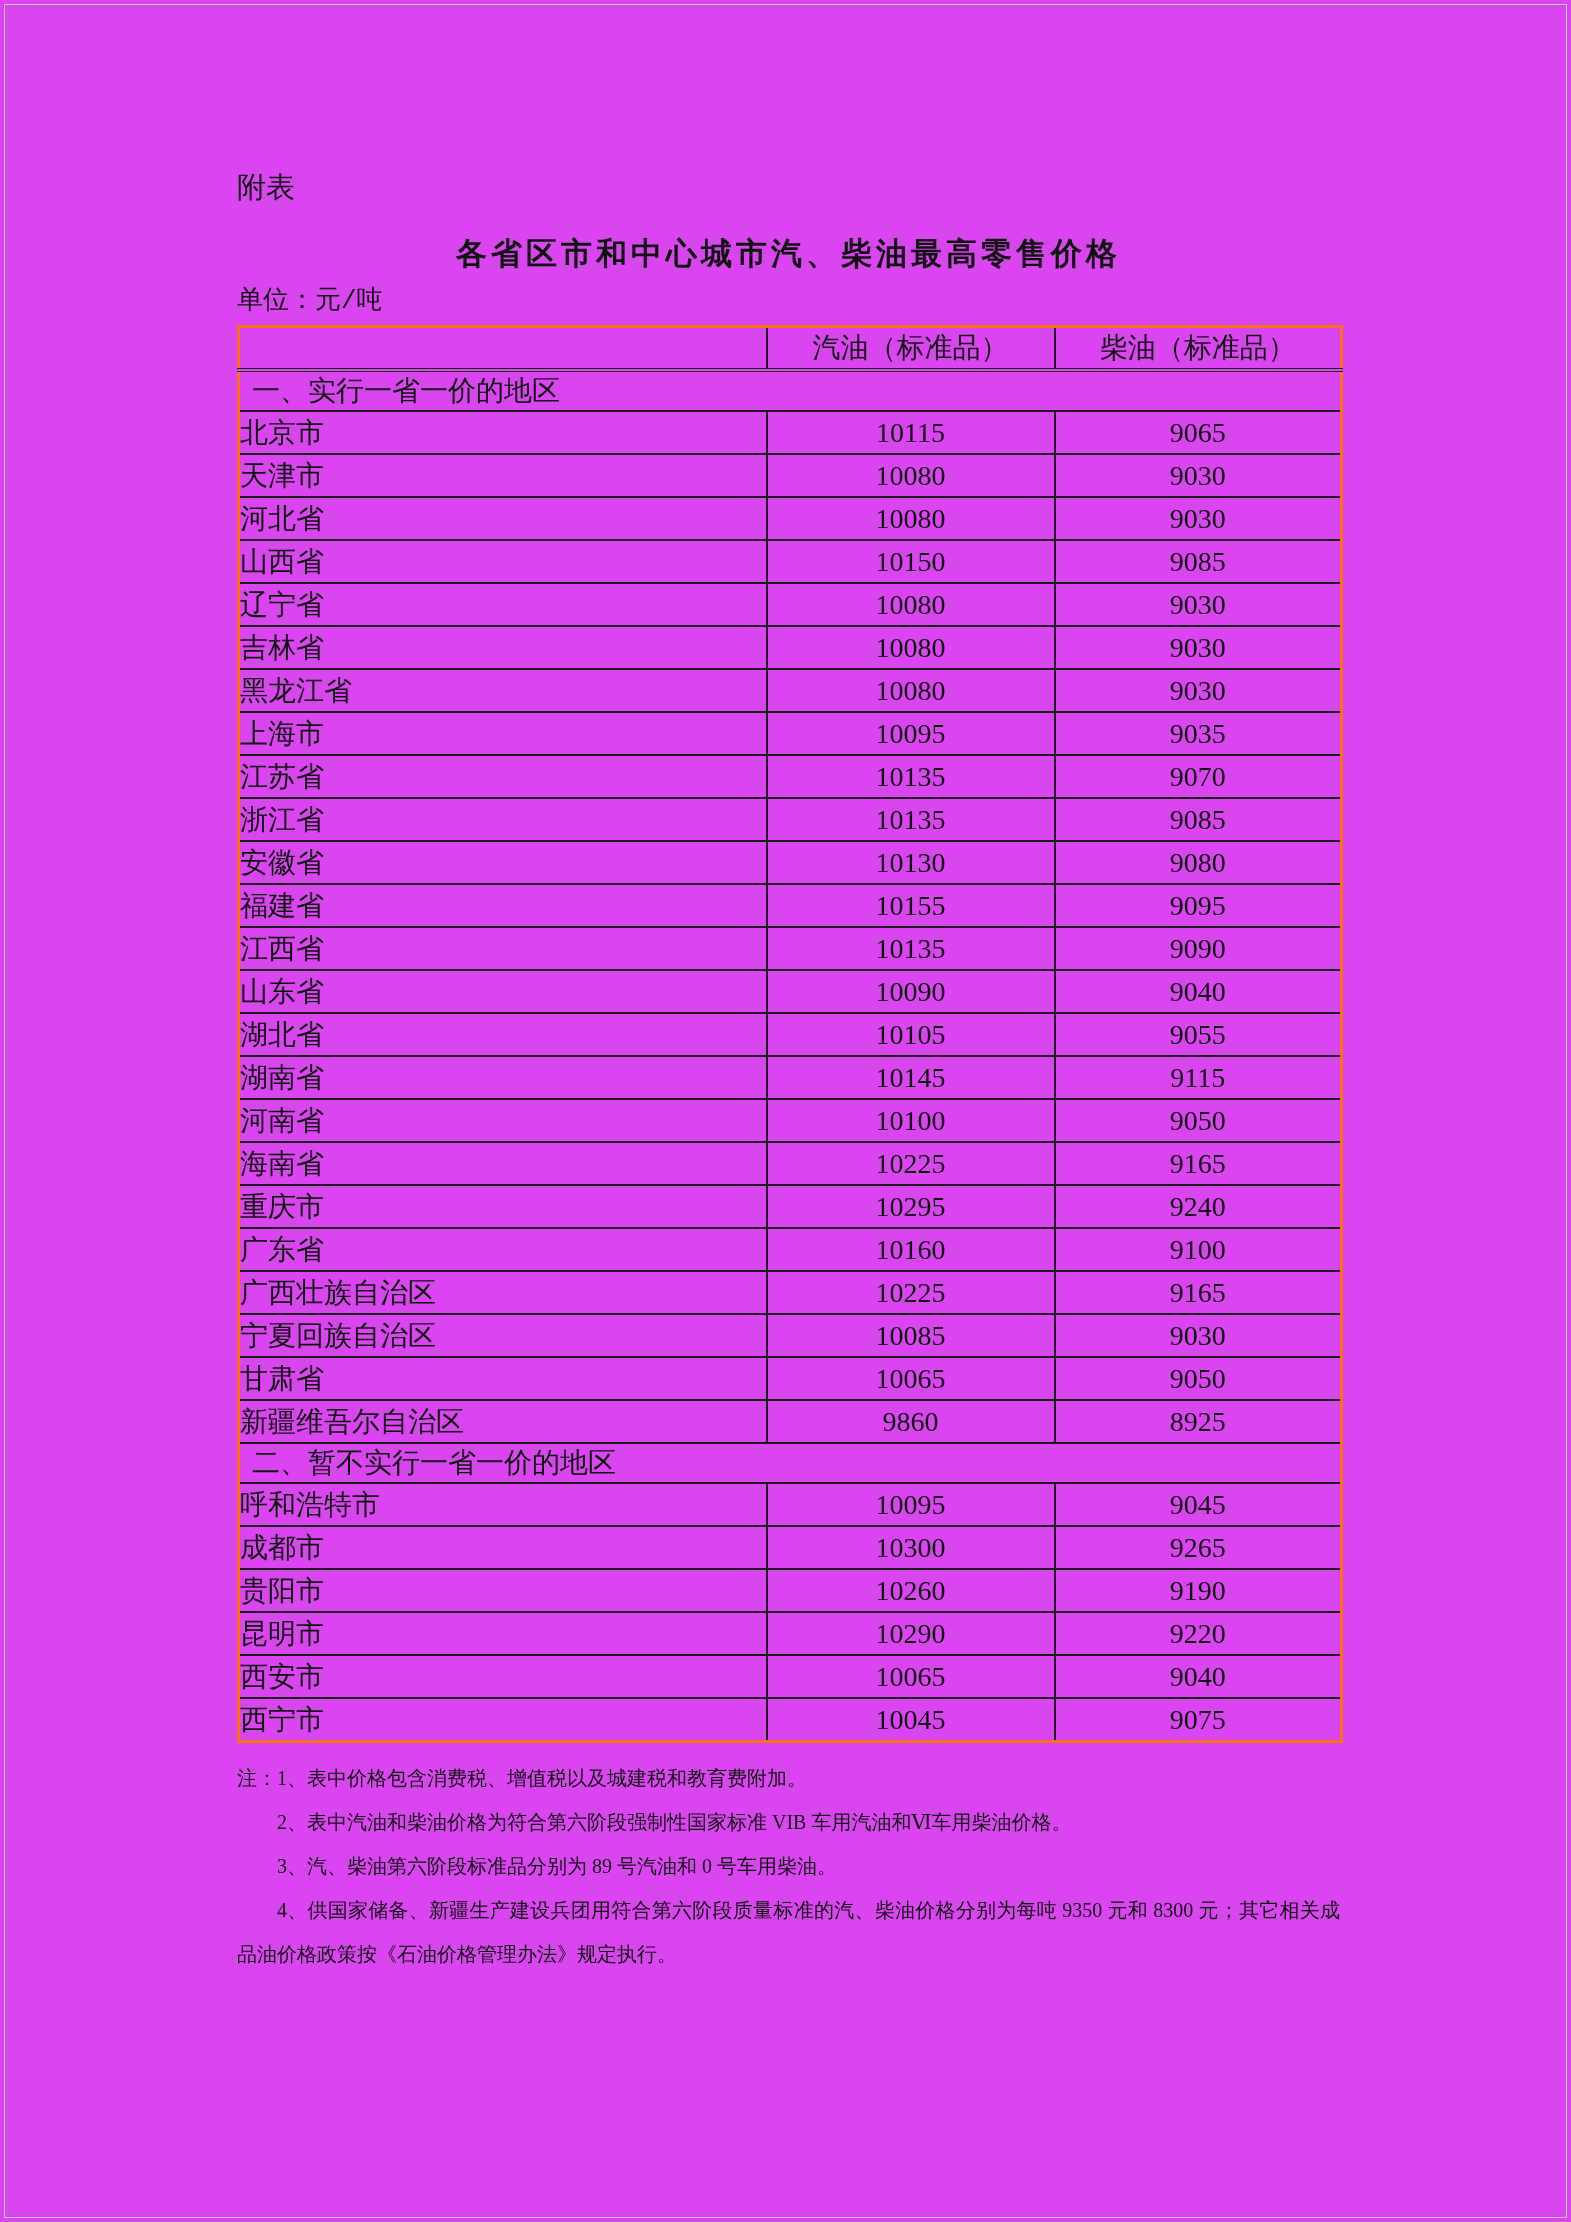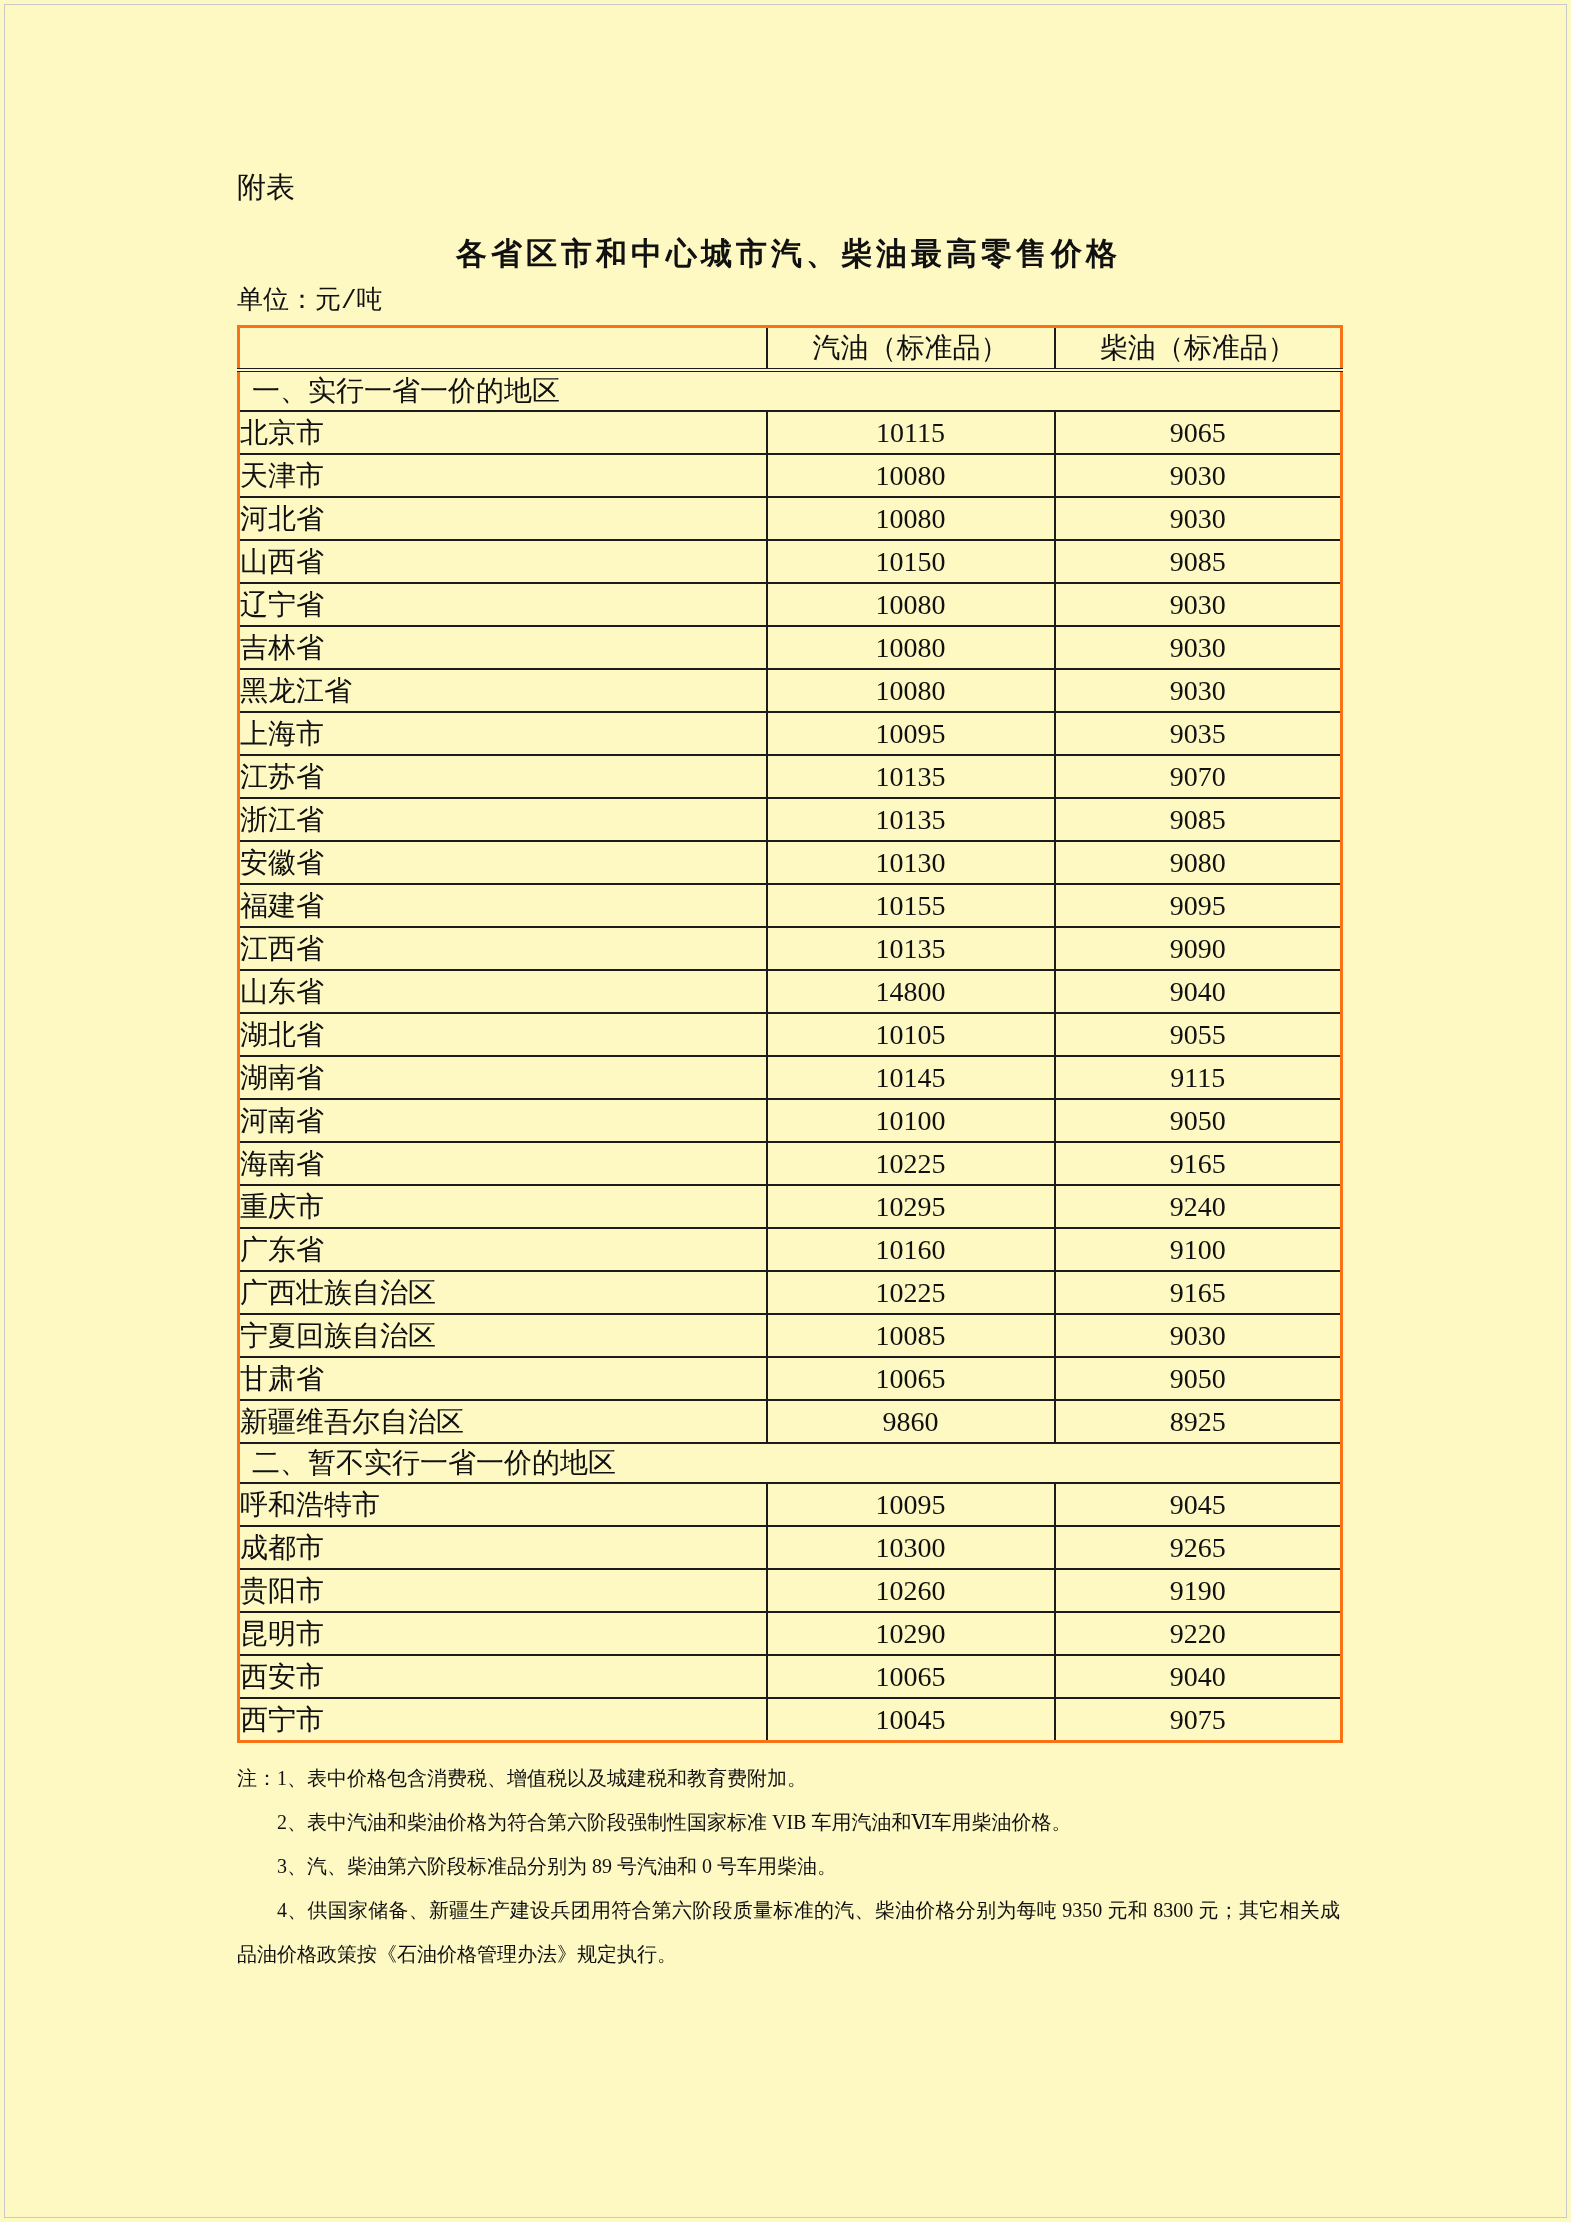--- a/index.html
+++ b/index.html
@@ -1,20 +1,20 @@
 <!DOCTYPE html>
 <html><head>
 <meta charset="utf-8">
 <style>
   html,body { margin:0; padding:0; background:#ffffff; }
   .page {
     position: relative;
     width: 1571px;
     height: 2222px;
-    background: #fef9c3;
+    background: #d946ef;
     font-family: "Liberation Serif", "DejaVu Serif", serif;
     color: #111111;
     overflow: hidden;
   }
   .frame {
     position:absolute; inset:4px;
     border:1px solid #c9c9c9;
     pointer-events:none;
   }
   .content {
@@ -179,21 +179,21 @@
             <td class="price-cell">10155</td>
             <td class="price-cell">9095</td>
           </tr>
           <tr>
             <td class="region-cell">江西省</td>
             <td class="price-cell">10135</td>
             <td class="price-cell">9090</td>
           </tr>
           <tr>
             <td class="region-cell">山东省</td>
-            <td class="price-cell">14800</td>
+            <td class="price-cell">10090</td>
             <td class="price-cell">9040</td>
           </tr>
           <tr>
             <td class="region-cell">湖北省</td>
             <td class="price-cell">10105</td>
             <td class="price-cell">9055</td>
           </tr>
           <tr>
             <td class="region-cell">湖南省</td>
             <td class="price-cell">10145</td>

